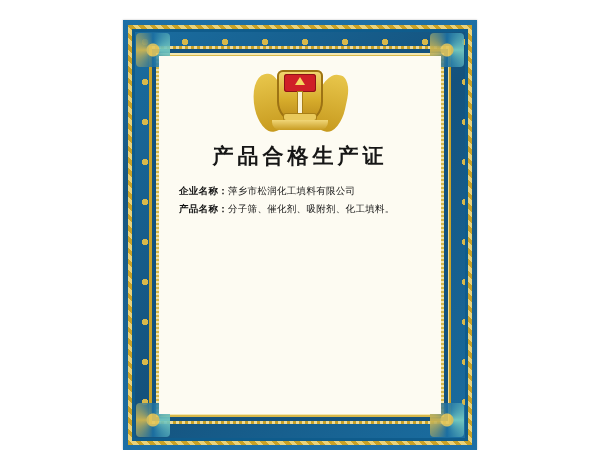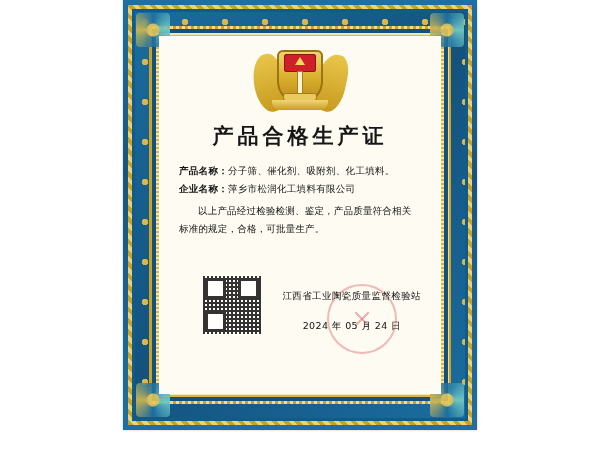--- a/index.html
+++ b/index.html
@@ -6,21 +6,21 @@
   body{
     width:600px;height:450px;
     background:#ffffff;
     font-family:"Liberation Sans", sans-serif;
     overflow:hidden;
   }
   .stage{
     position:relative;
     width:600px;height:450px;
     background:#ffffff;
-    display:flex;align-items:flex-start;justify-content:center;
+    display:flex;align-items:flex-end;justify-content:center;
   }
   
   .cert{
     position:relative;
     width:354px;height:430px;
     background:#fdfcf6;
     box-shadow:0 0 2px rgba(0,0,0,.25);
   }
   
   .ring1{position:absolute;inset:0;background:
@@ -227,35 +227,26 @@
           <div class="em-base"></div>
           <div class="em-ribbon"></div>
         </div>
       </div>
 
       <div class="body">
         <div class="title">产品合格生产证</div>
 
 
         <div class="field">
+          <span class="lbl">企业名称：</span><span>萍乡市松润化工填料有限公司</span>
+        </div>
+
+        <div class="field">
           <span class="lbl">产品名称：</span><span>分子筛、催化剂、吸附剂、化工填料。</span>
         </div>
 
-        <div class="field">
-          <span class="lbl">企业名称：</span><span>萍乡市松润化工填料有限公司</span>
-        </div>
-
-        <div class="para">以上产品经过检验检测、鉴定，产品质量符合相关标准的规定，合格，可批量生产。</div>
 
       </div>
 
-      <div class="footer">
-        <div class="qr">
-          <div class="qr-b"></div>
-        </div>
-        <div class="seal"></div>
-        <div class="issuer">江西省工业陶瓷质量监督检验站</div>
-        <div class="issue-date">2024 年 05 月 24 日</div>
-      </div>
 
     </div>
   </div>
 </div>
 
 </body></html>

